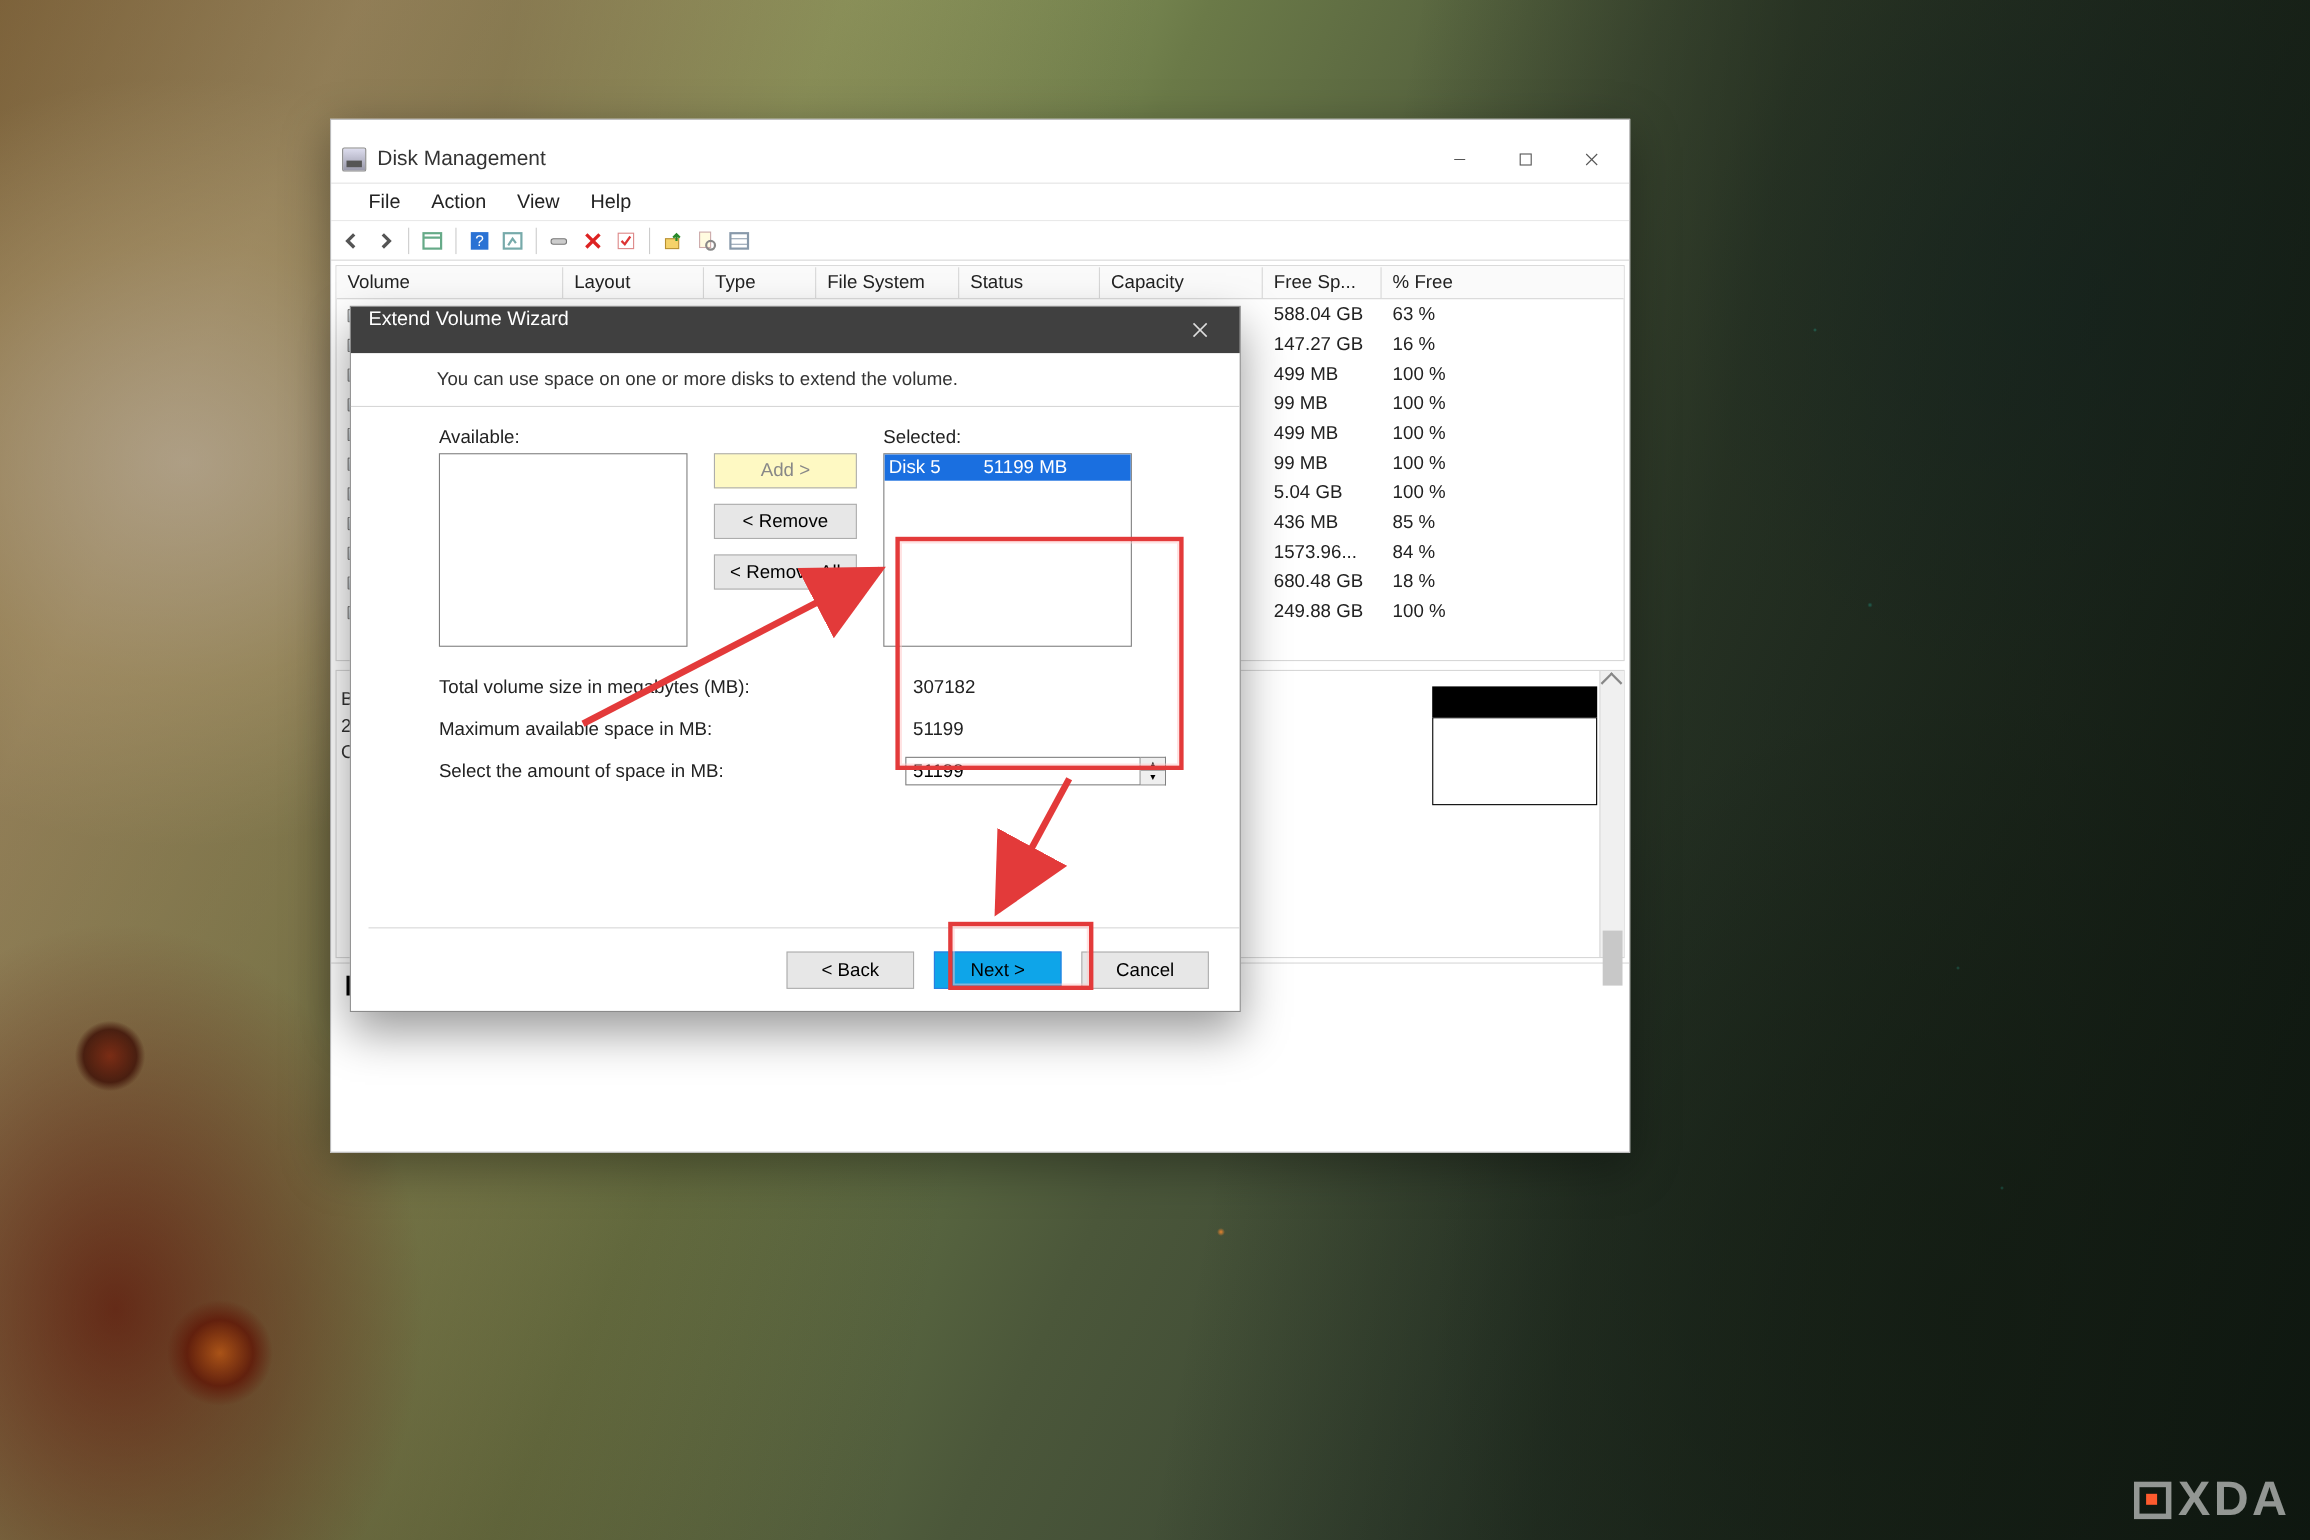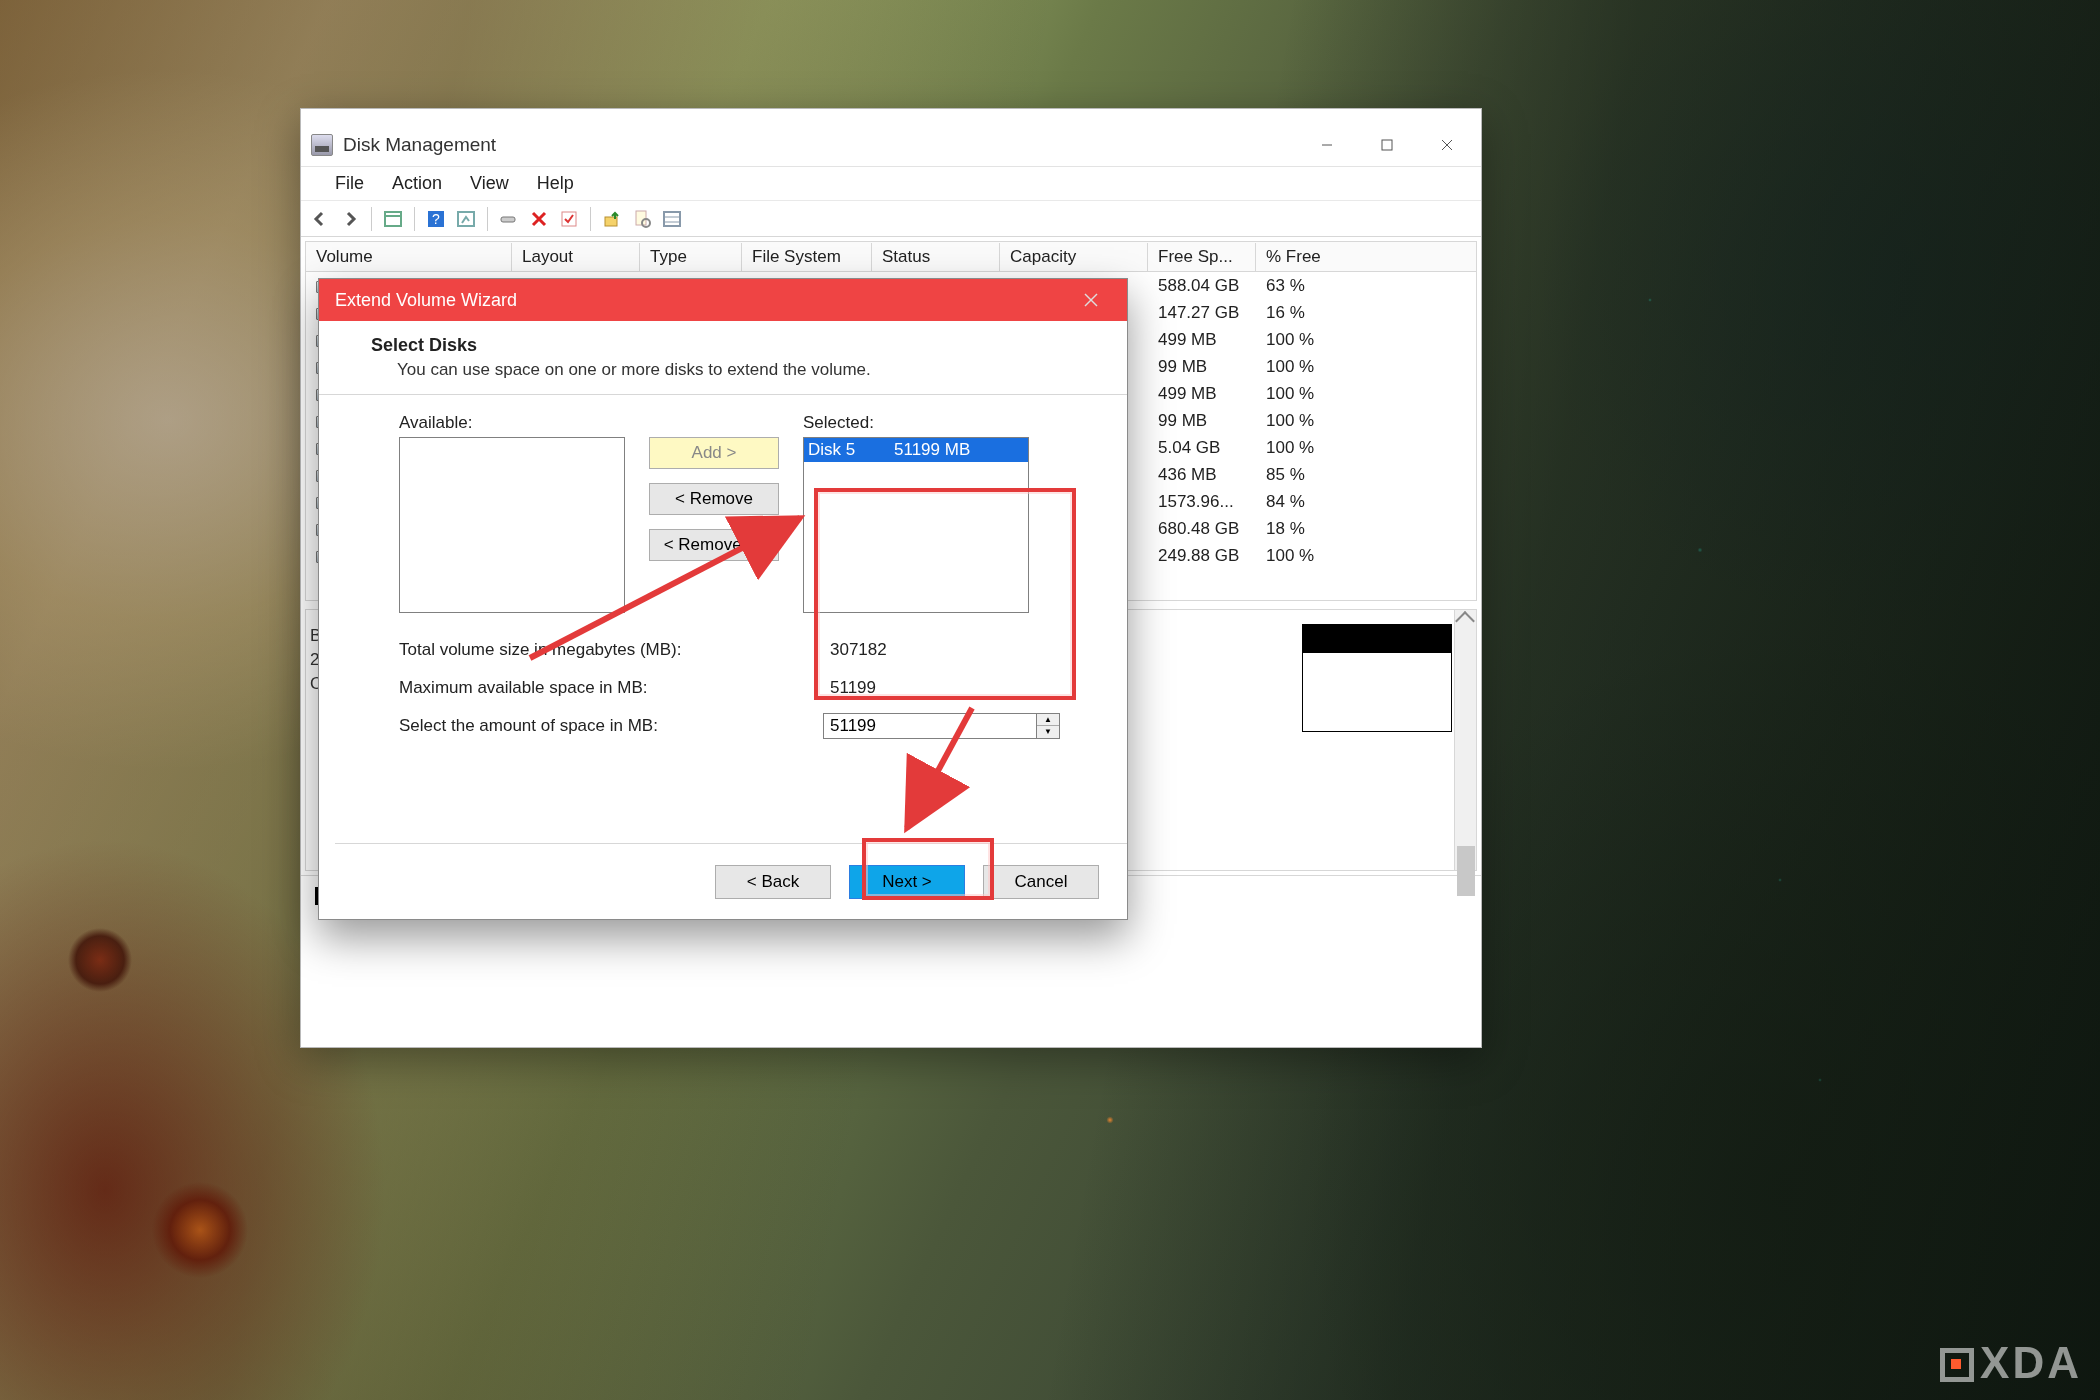--- a/index.html
+++ b/index.html
@@ -83,21 +83,21 @@
   .sw{width:18px;height:18px;display:inline-block;}
   .sw.black{background:#000;}
   .sw.blue{background:#2161c9;}
 
   
   .wizard{
     position:absolute;left:318px;top:278px;width:810px;height:642px;
     background:#fff;border:1px solid #8a8a8a;box-shadow:0 18px 40px rgba(0,0,0,.4);
     display:flex;flex-direction:column;color:#222;font-size:17px;
   }
-  .wiz-title{height:42px;background:#ef4444;color:#fff;display:flex;align-items:center;padding:0 16px;font-size:18px;}
+  .wiz-title{height:42px;background:#404040;color:#fff;display:flex;align-items:flex-start;padding:0 16px;font-size:18px;}
   .wiz-title-text{flex:1;}
   .wiz-close{width:40px;height:42px;display:flex;align-items:center;justify-content:center;color:#ddd;}
   .wiz-close svg{width:14px;height:14px;stroke:currentColor;stroke-width:1.4;fill:none;}
   .wiz-hdr{padding:14px 36px 14px 52px;border-bottom:1px solid #d7d7d7;}
   .wiz-hdr-title{font-weight:600;font-size:18px;margin-bottom:4px;}
   .wiz-hdr-sub{font-size:17px;color:#333;margin-left:26px;}
   .wiz-body{flex:1;padding:18px 40px 10px 80px;position:relative;}
 
   .lists{display:flex;gap:24px;align-items:flex-start;}
   .list-col{display:flex;flex-direction:column;}
@@ -392,21 +392,20 @@
   <div class="wiz-title">
     <span class="wiz-title-text">Extend Volume Wizard</span>
     <div class="wiz-close">
       <svg viewBox="0 0 14 14">
           <line x1="1" y1="1" x2="13" y2="13"></line>
           <line x1="13" y1="1" x2="1" y2="13"></line>
         </svg>
     </div>
   </div>
   <div class="wiz-hdr">
-    <div class="wiz-hdr-title">Select Disks</div>
     <div class="wiz-hdr-sub">You can use space on one or more disks to extend the volume.</div>
   </div>
   <div class="wiz-body">
     <div class="lists">
       <div class="list-col">
         <div class="list-label">Available:</div>
         <div class="listbox"></div>
       </div>
       <div class="mid-btns">
         <button class="btn disabled">Add &gt;</button>

